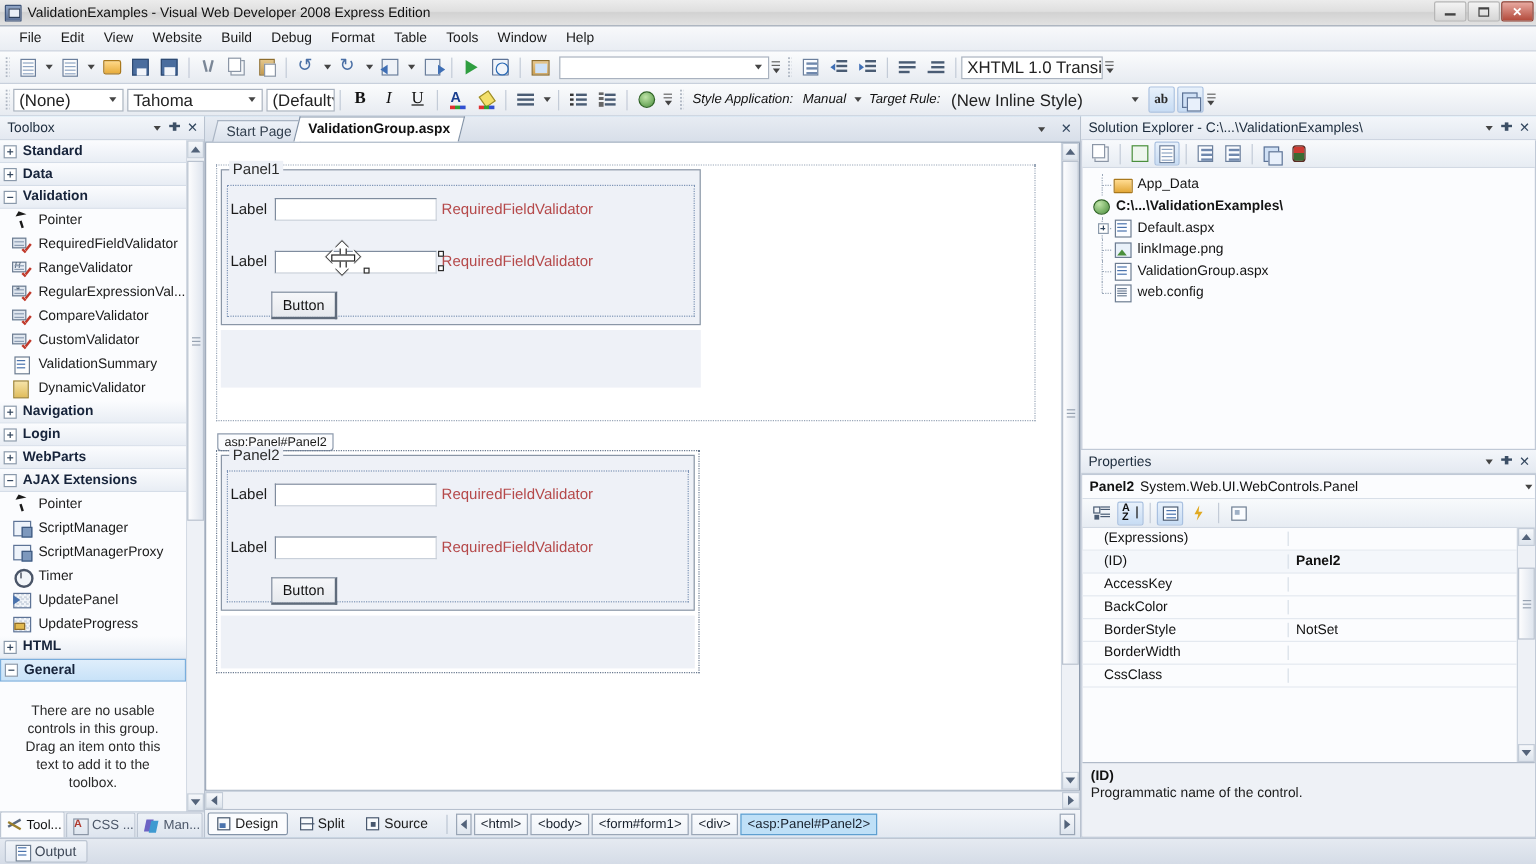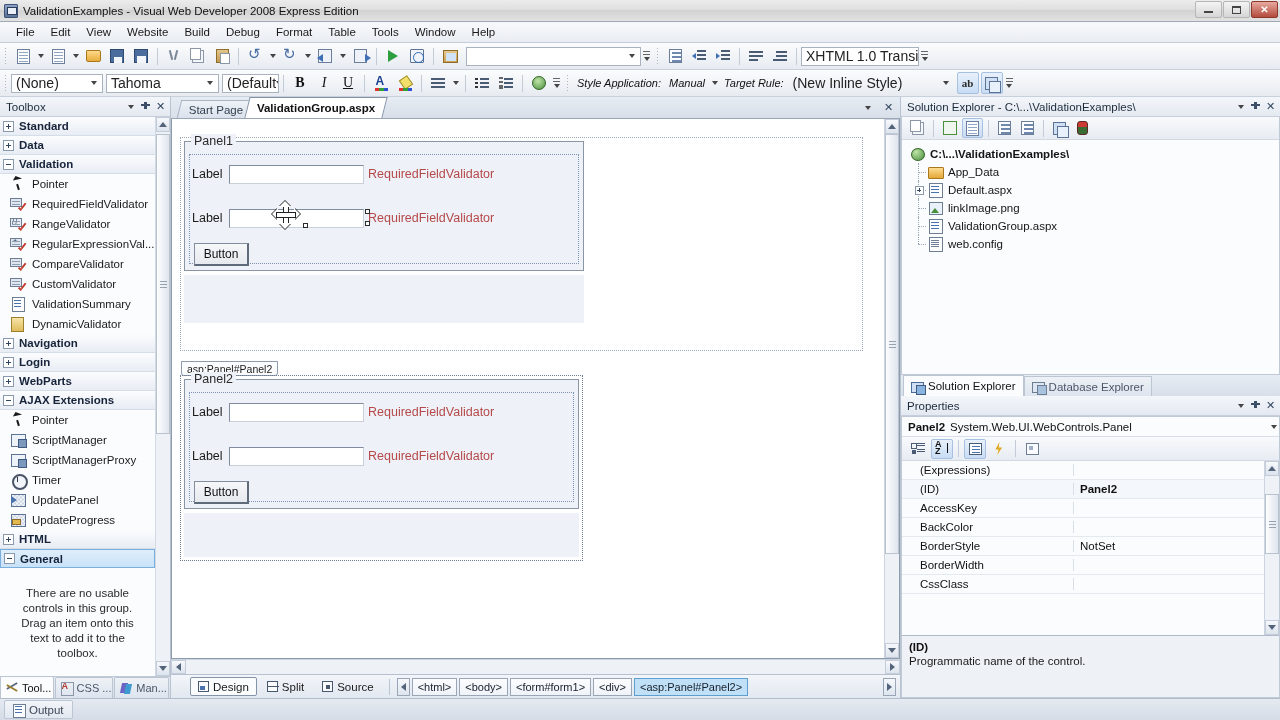--- a/index.html
+++ b/index.html
@@ -357,21 +357,21 @@
   .lbl { position:absolute; font-size:12.5px; color:#1b1b1b; }
   .tbox {
     position:absolute; height:19px; background:#fff;
     border: 1px solid #7f8c9e; border-right-color:#c9d0da; border-bottom-color:#c9d0da;
   }
   .rfv { position:absolute; font-size:12.5px; color:#b5494a; white-space:nowrap; }
   .btn-ctl {
     position:absolute; height:23px; min-width:55px;
     background: linear-gradient(to bottom,#f6f7f9,#e6e9ee);
     border:1px solid #828e9e; border-right:2px solid #5f6b7b; border-bottom:2px solid #5f6b7b;
-    font-size:12px; color:#111; display:flex;align-items:center;justify-content:center;
+    font-size:12px; color:#111; display:flex;align-items:center;justify-content:center;margin-left:32px;
   }
   .tagbadge {
     position:absolute; height:15px; display:flex; align-items:center; padding:0 5px;
     background:#fbfcfe; border:1px solid #8e9bad;
     font-size:10.5px; color:#1b1b1b; white-space:nowrap;
     border-radius: 0 0 3px 3px;
   }
   .handle { position:absolute; width:5px;height:5px;background:#fff;border:1px solid #2b2b2b; }
   .movecursor { position:absolute; width:22px;height:22px; }
   .movecursor::before, .movecursor::after {
@@ -389,21 +389,21 @@
   .viewbar {
     height: 24px; display:flex; align-items:center; gap:0;
     background: linear-gradient(to bottom,#f2f5f9,#e2e8f1);
     border-top:1px solid #b7c0ce; padding: 0 2px; flex:0 0 auto;
   }
   .view-btn {
     height:19px; display:flex;align-items:center;gap:4px;
     padding: 0 7px; font-size:11.5px; color:#1b1b1b;
     border:1px solid transparent; border-radius:2px; margin-right:2px;
   }
-  .view-btn.active { background:#fbfcfe; border-color:#8494a8;margin-left:17px; }
+  .view-btn.active { background:#fbfcfe; border-color:#8494a8; }
   .vb-ic{width:11px;height:11px;border:1px solid #48586e;background:#f8fafc;position:relative;flex:0 0 auto;}
   .vb-ic.design::after{content:"";position:absolute;left:1px;bottom:1px;width:5px;height:4px;background:#4a73ad;}
   .vb-ic.split::after{content:"";position:absolute;left:0;top:4px;width:11px;height:1px;background:#48586e;}
   .vb-ic.source::after{content:"";position:absolute;left:3px;top:3px;width:4px;height:4px;background:#48586e;}
   .vb-sep { width:1px;height:16px;background:#bcc5d2;margin:0 5px; }
   .crumb-nav {
     width:13px;height:18px; display:flex;align-items:center;justify-content:center;
     border:1px solid #9aa6b6; background:linear-gradient(to bottom,#f6f8fb,#dee5ee);
     margin: 0 2px; flex:0 0 auto;
   }
@@ -1074,28 +1074,28 @@
           <div class="tb-sep"></div>
           <div class="sol-btn">
               <span class="g g-layers"></span>
             </div>
           <div class="sol-btn">
               <span class="g" style="width:11px;height:14px;background:linear-gradient(to bottom,#cc3b33 45%,#3a6b33 45%);border:1px solid #5a2a22;border-radius:3px;"></span>
             </div>
         </div>
 
         <div class="sol-tree">
-          <div class="tree-row root">
-            <span class="tree-ic ic-proj"></span>
-            <span>C:\...\ValidationExamples\</span>
-          </div>
           <div class="tree-row">
             <span class="tree-indent"></span>
             <span class="tree-ic ic-folder"></span>
             <span>App_Data</span>
+          </div>
+          <div class="tree-row root">
+            <span class="tree-ic ic-proj"></span>
+            <span>C:\...\ValidationExamples\</span>
           </div>
           <div class="tree-row">
             <span class="tree-indent">
                 <span class="tree-exp"></span>
               </span>
             <span class="tree-ic ic-aspx"></span>
             <span>Default.aspx</span>
           </div>
           <div class="tree-row">
             <span class="tree-indent"></span>
@@ -1108,30 +1108,20 @@
             <span>ValidationGroup.aspx</span>
           </div>
           <div class="tree-row">
             <span class="tree-indent last"></span>
             <span class="tree-ic ic-cfg"></span>
             <span>web.config</span>
           </div>
         </div>
       </div>
 
-      <div class="sol-tabs">
-        <div class="sol-tab active">
-          <span class="tab-ic ic-solexp"></span>
-          <span>Solution Explorer</span>
-        </div>
-        <div class="sol-tab">
-          <span class="tab-ic ic-dbexp"></span>
-          <span>Database Explorer</span>
-        </div>
-      </div>
 
       <div class="dock-header">
         <div class="dock-title">Properties</div>
         <div class="dock-btn">
             <span class="caret"></span>
           </div>
         <div class="dock-btn">
             <span class="pin-glyph"></span>
           </div>
         <div class="dock-btn">✕</div>

